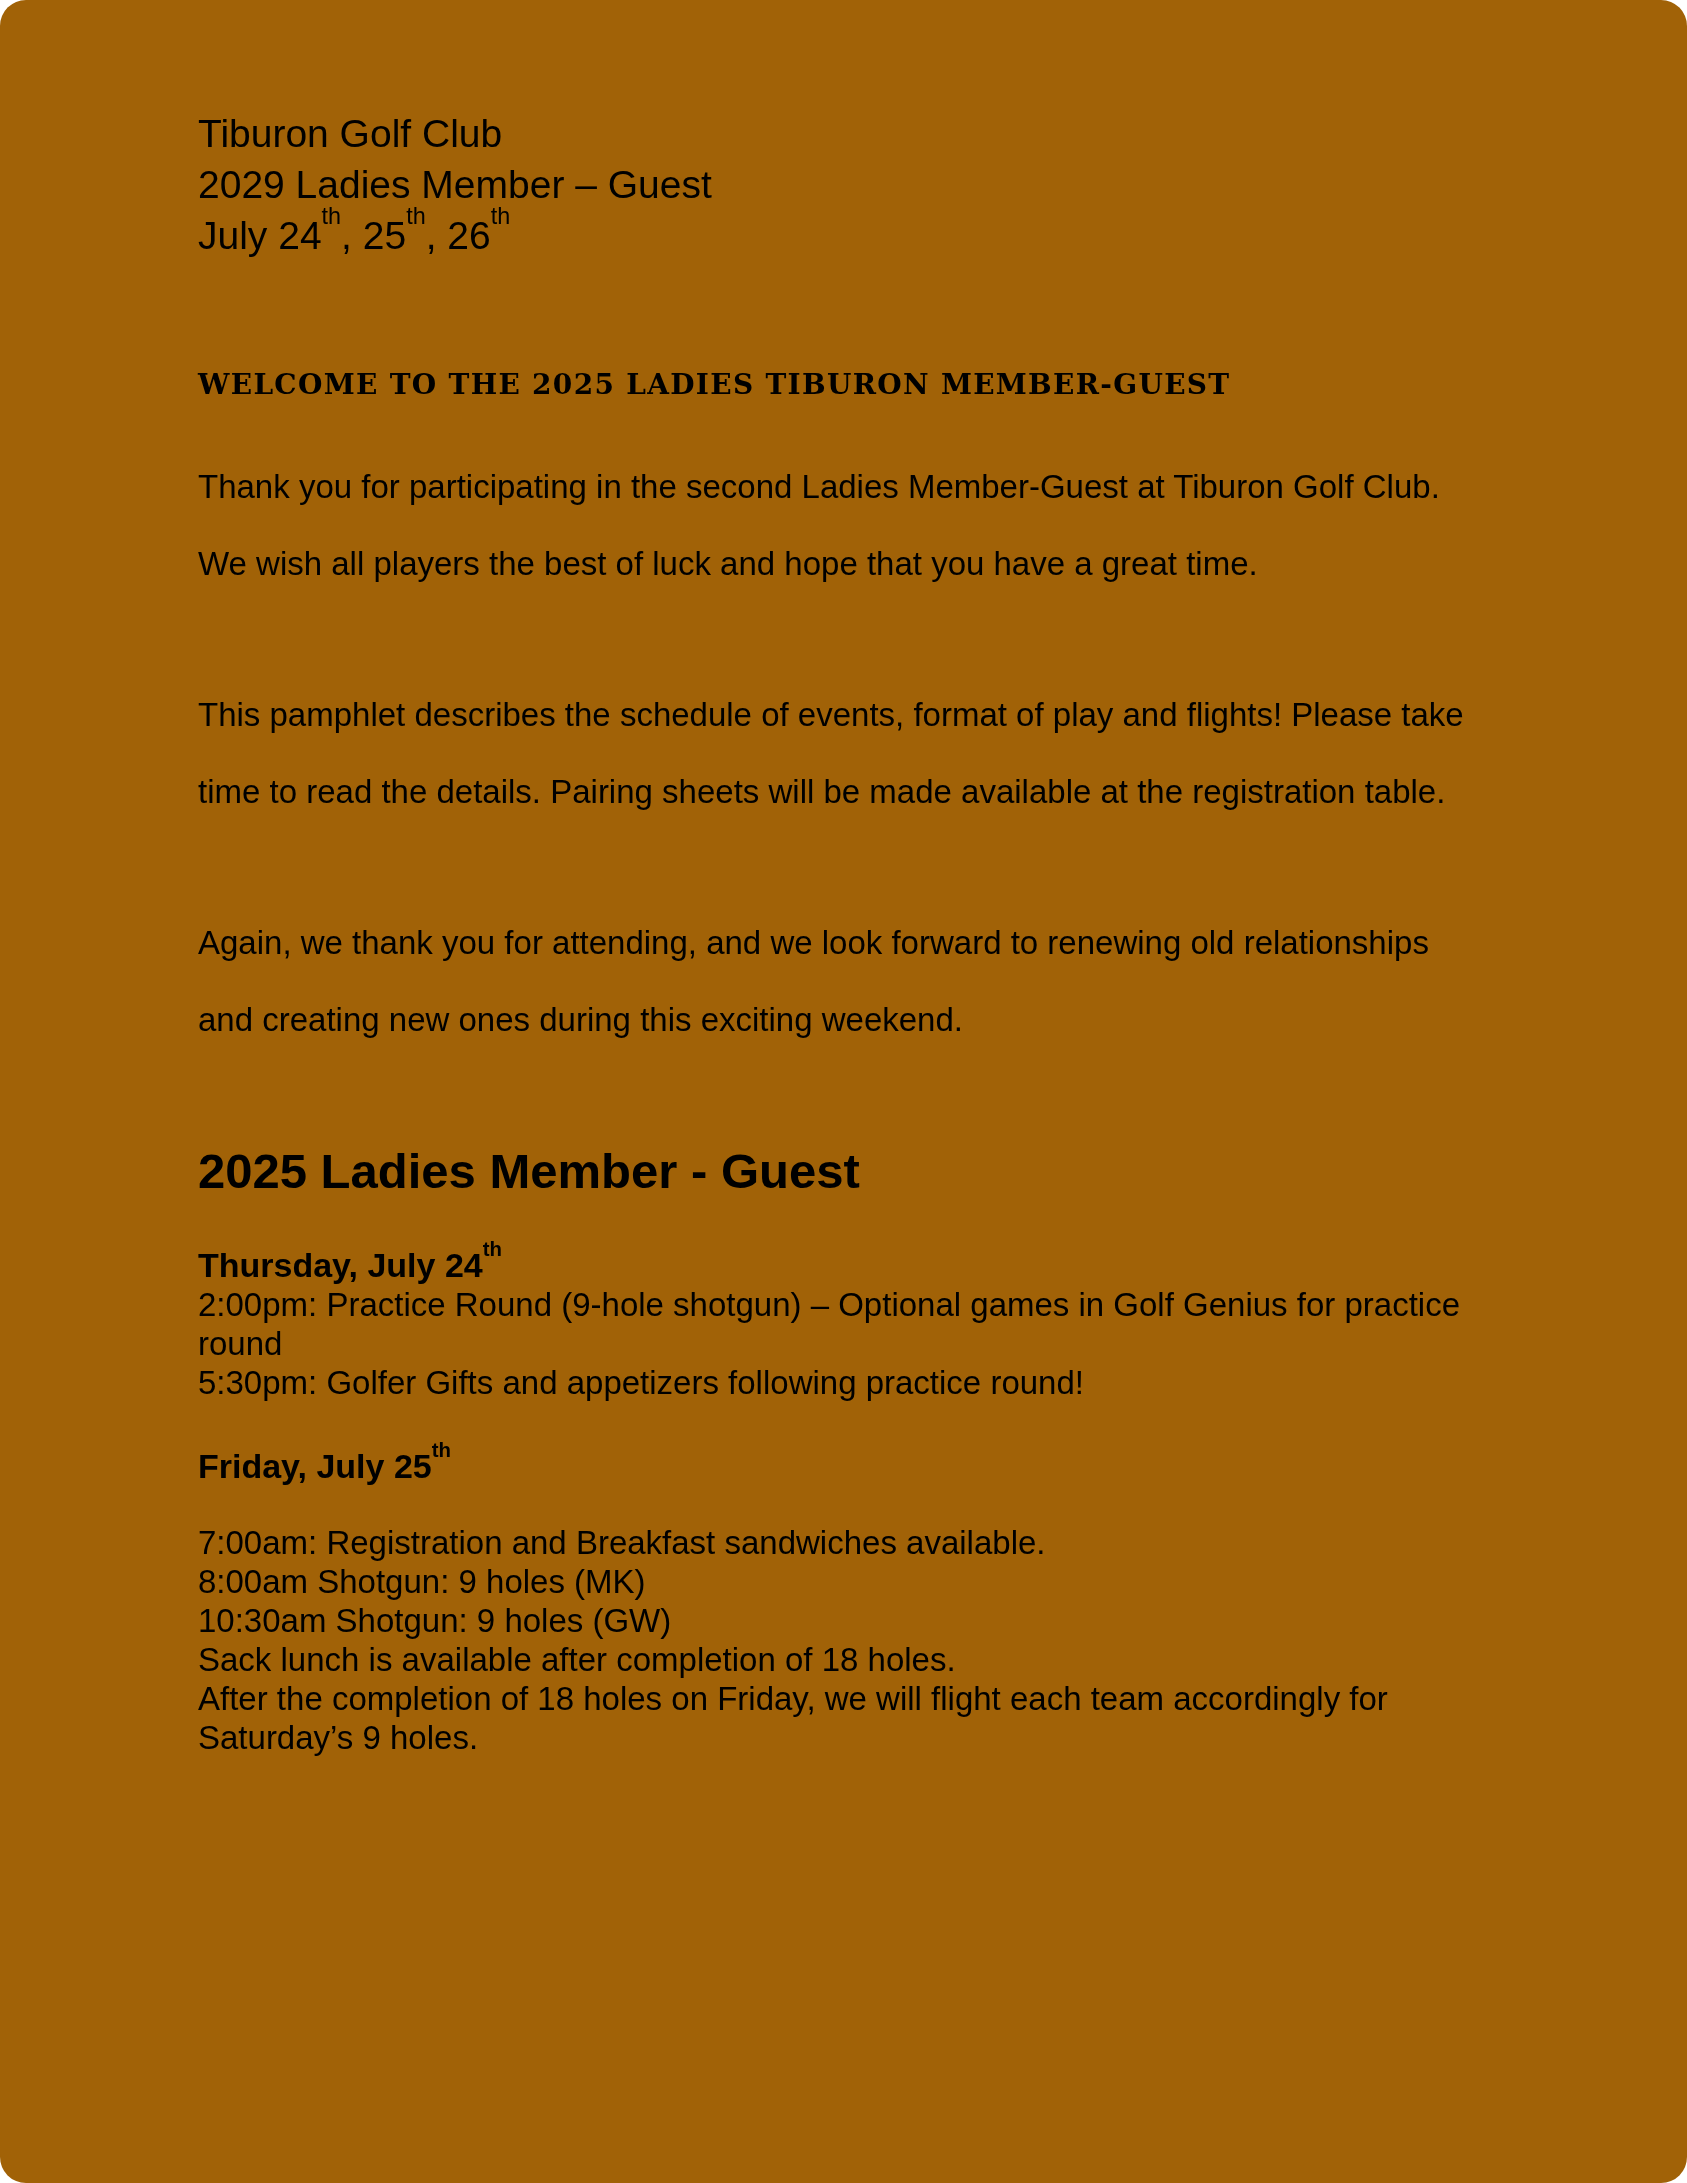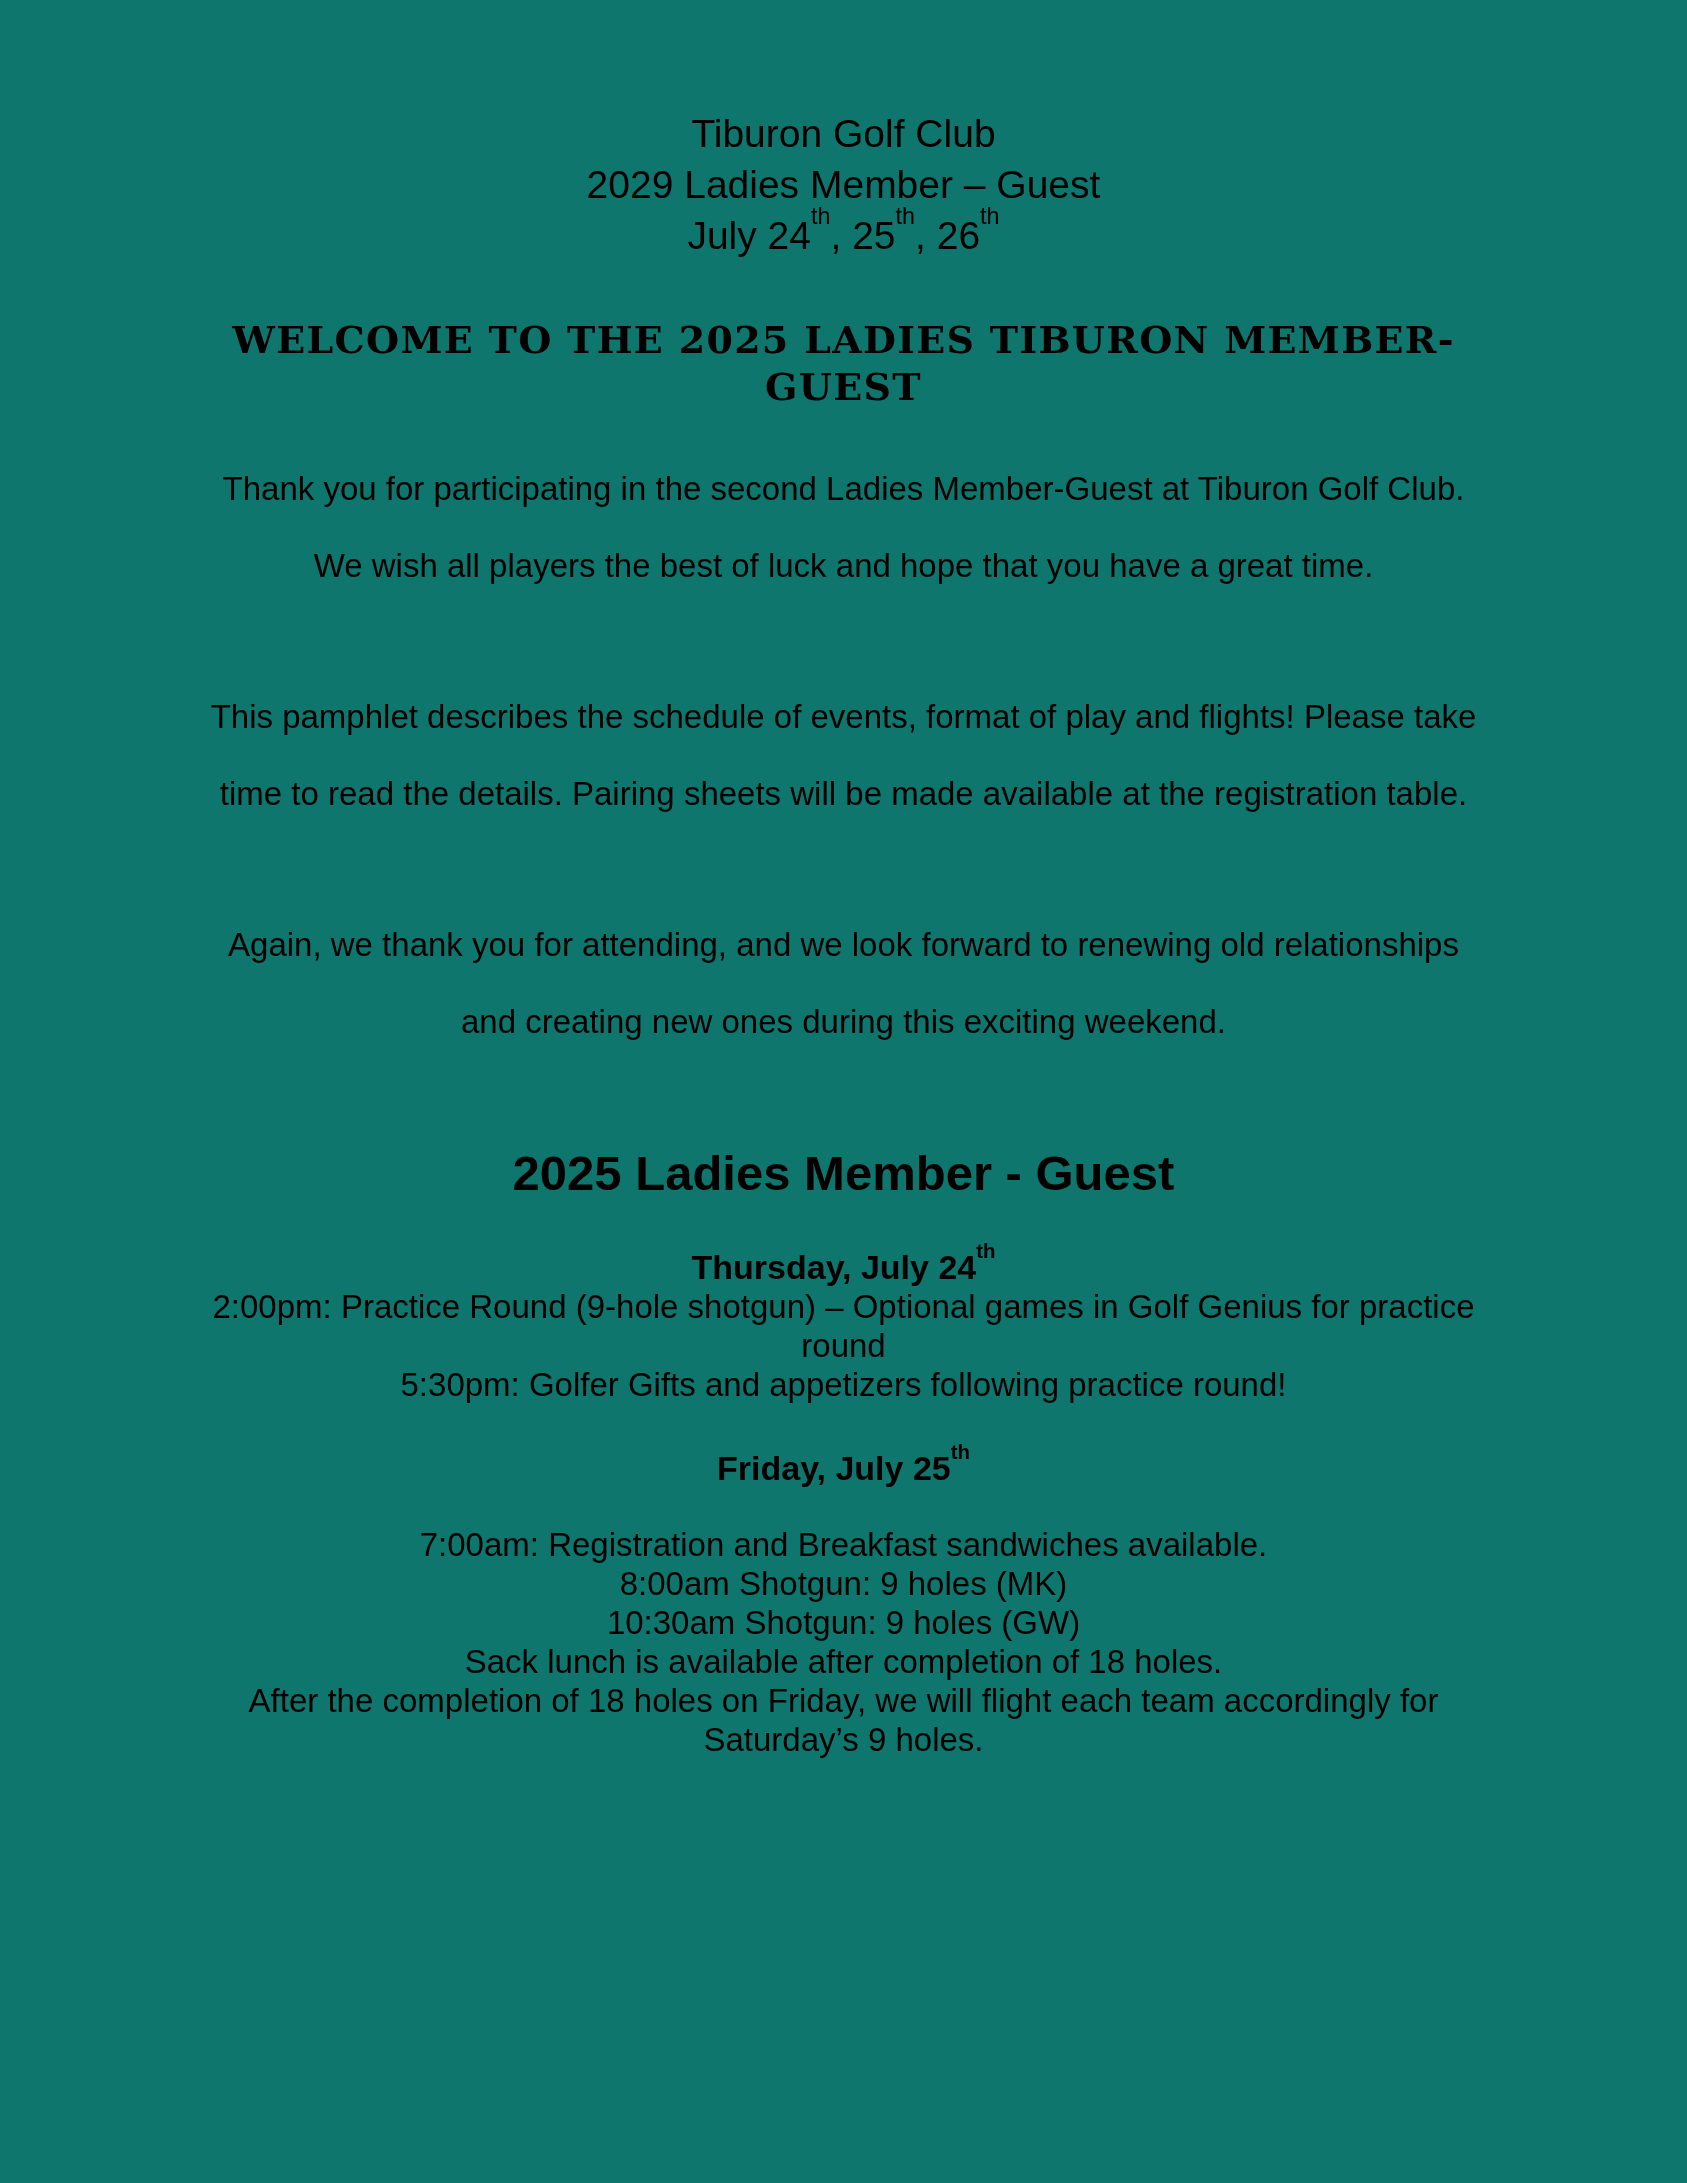--- a/index.html
+++ b/index.html
@@ -5,46 +5,46 @@
   html, body {
     margin: 0;
     padding: 0;
     background: #ffffff;
   }
   .page {
     position: relative;
     width: 1687px;
     height: 2183px;
     margin: 0 auto;
-    background: #0f766e;
+    background: #a16207;
     box-sizing: border-box;
     padding: 108px 198px 0 198px;
-    text-align: center;
     color: #000000;
     font-family: "Liberation Sans", sans-serif;
     font-size: 33px;
     overflow: hidden;
+    border-radius: 26px;
   }
   .title-block {
     line-height: 51px;
     font-size: 39px;
   }
   sup.th {
     font-size: 60%;
     line-height: 0;
     position: relative;
     top: -0.45em;
   }
   .welcome-heading {
     font-family: "DejaVu Serif", serif;
     font-weight: bold;
-    font-size: 38px;
+    font-size: 28px;
     line-height: 47px;
     letter-spacing: 1.3px;
-    margin: 55px 0 0 0;
+    margin: 100px 0 0 0;
   }
   .para {
     line-height: 77px;
     font-size: 33px;
   }
   .para-thanks   { margin-top: 40px; }
   .para-pamphlet { margin-top: 74px; }
   .para-closing  { margin-top: 74px; }
   .big-heading {
     font-size: 49px;

